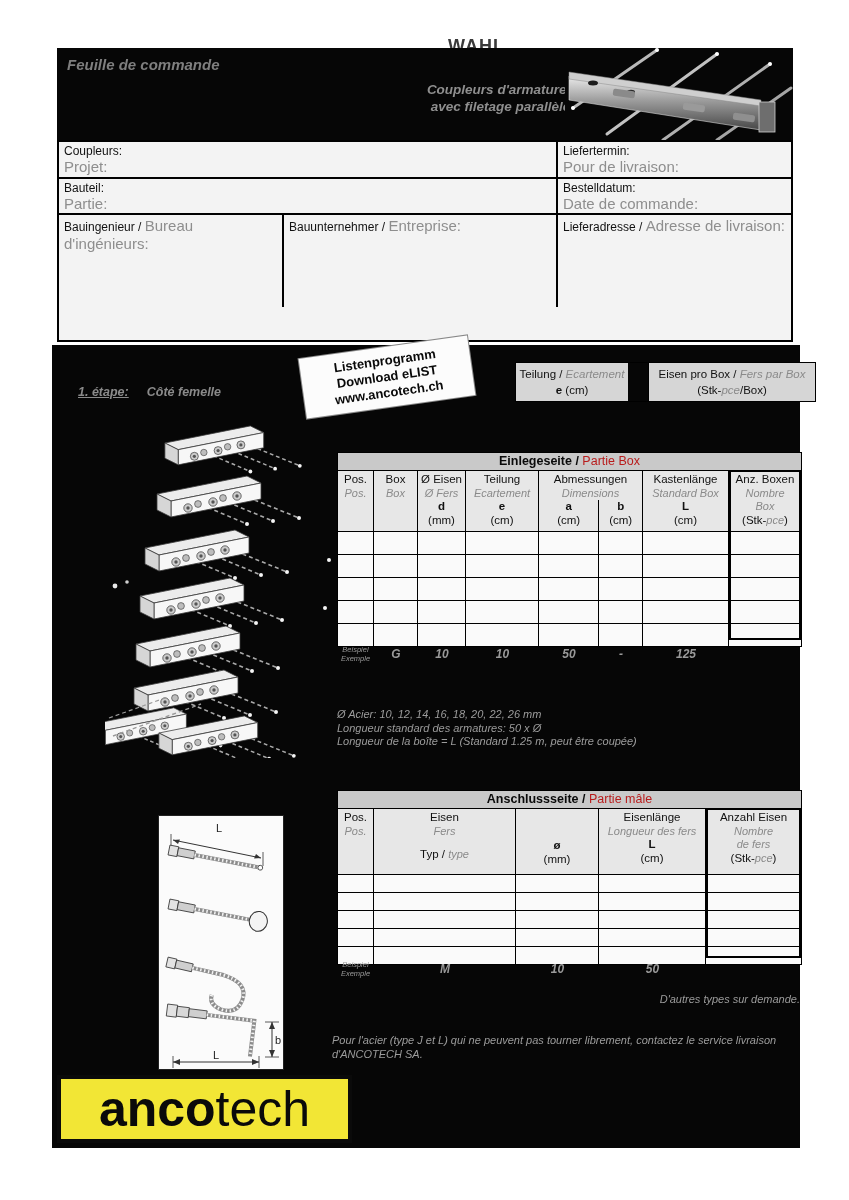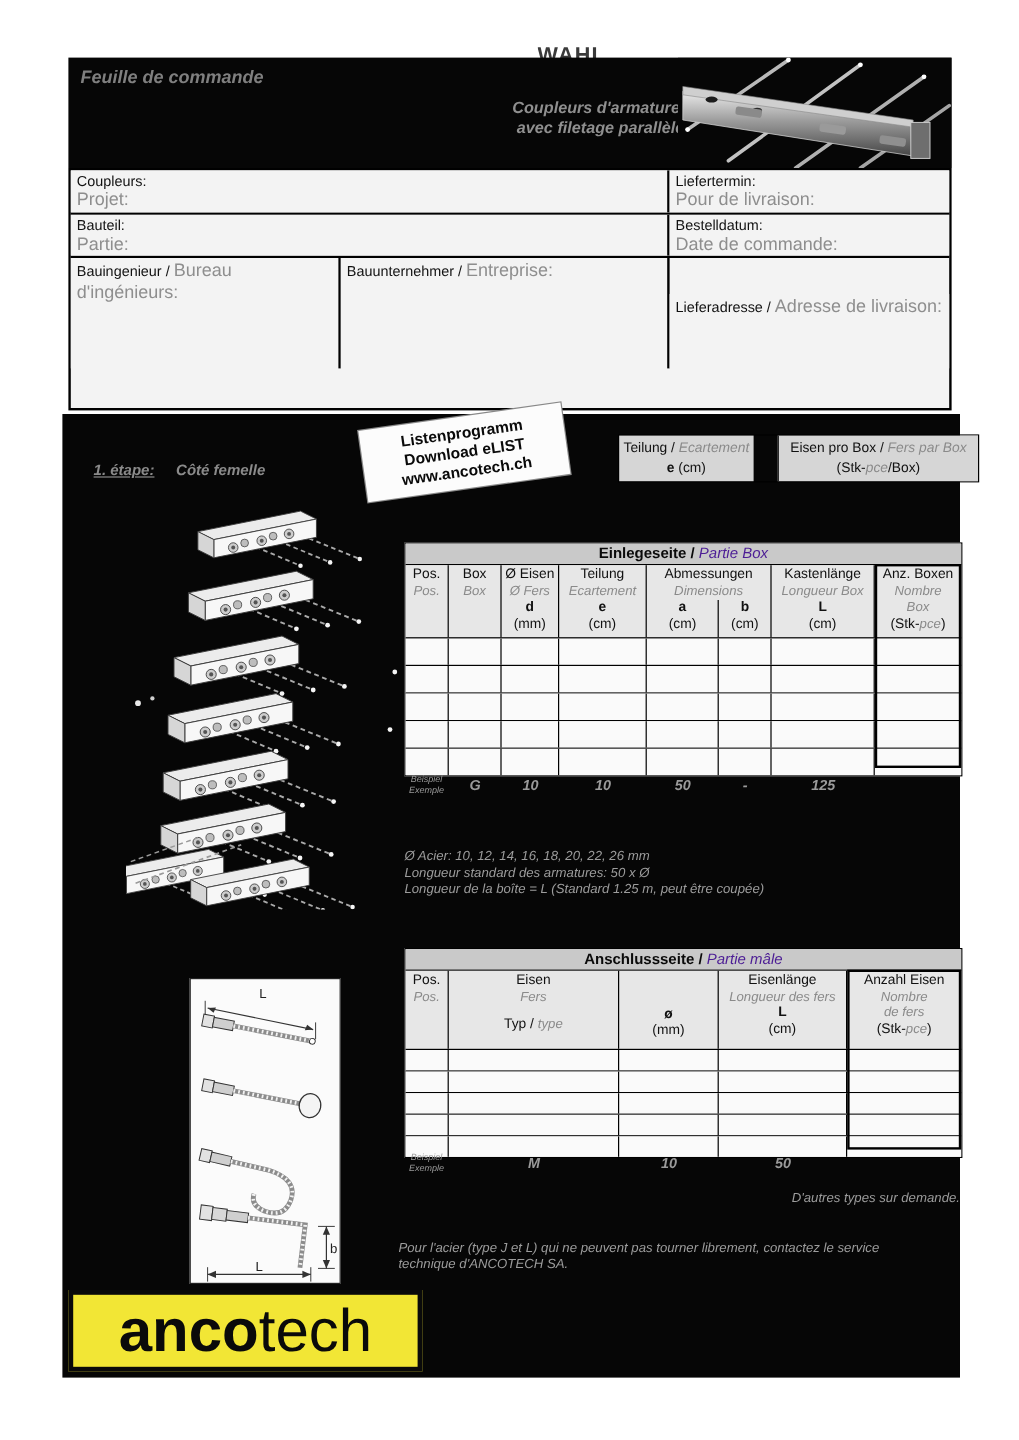--- a/index.html
+++ b/index.html
@@ -33,21 +33,21 @@
 
   .infoboxes{left:463px;top:17px;display:flex;border:1px solid #000;}
   .ibox{background:#d6d6d6;text-align:center;font-size:11.5px;line-height:16px;padding:3px 2px;box-sizing:border-box;color:#111;}
   .ibox + .ibox{border-left:1.5px solid #000;margin-left:20px;}
   .ifr{color:#8a8a8a;font-style:italic;}
 
   
   .dtable{left:285px;width:463px;border:1.5px solid #000;box-sizing:content-box;background:#f8f8f8;}
   .t-title{height:17px;background:#c9c9c9;text-align:center;font-size:12.5px;line-height:17px;border-bottom:1px solid #000;}
   .t-title .tde{font-weight:bold;color:#0a0a0a;}
-  .t-title .tfr{color:#4c1d95;font-style:italic;}
+  .t-title .tfr{color:#b91c1c;}
   .t-head{display:flex;background:#e7e7e7;border-bottom:1.5px solid #000;position:relative;}
   .hcell{border-right:1px solid #000;box-sizing:border-box;text-align:center;font-size:11.5px;line-height:13.5px;padding-top:2px;color:#111;}
   .hcell:last-child{border-right:none;}
   .hfr{color:#8a8a8a;font-style:italic;font-size:11px;display:block;}
   .hde{display:block;}
   .hsym{display:block;font-weight:bold;}
   .hunit{display:block;}
   .t-row{display:flex;height:22px;border-bottom:1.5px solid #000;background:#fafafa;}
   .t-row:last-child{border-bottom:none;}
   .bcell{border-right:1px solid #000;box-sizing:border-box;height:100%;}
@@ -136,21 +136,21 @@
         <span class="fr">Date de commande:</span>
       </div>
     </div>
     <div class="frow" style="height:92px;">
       <div class="fcell inlinelabels" style="width:225px;">
         <span class="de">Bauingenieur / </span><span class="fr">Bureau d'ingénieurs:</span>
       </div>
       <div class="fcell inlinelabels" style="width:274px;">
         <span class="de">Bauunternehmer / </span><span class="fr">Entreprise:</span>
       </div>
-      <div class="fcell inlinelabels" style="width:233px;margin-top:30px;">
+      <div class="fcell inlinelabels" style="width:233px;">
         <span class="de">Lieferadresse / </span><span class="fr">Adresse de livraison:</span>
       </div>
     </div>
   </div>
 
   <div class="abs main">
 
     <div class="abs step">
       <span class="u">1. étape:</span><span>Côté femelle</span>
     </div>
@@ -246,21 +246,21 @@
               <span class="hunit">(cm)</span>
             </div>
             <div style="width:44px;border-left:1px solid #000;box-sizing:border-box;">
               <span class="hsym">b</span>
               <span class="hunit">(cm)</span>
             </div>
           </div>
         </div>
         <div class="hcell" style="width:86px;">
           <span class="hde">Kastenlänge</span>
-          <span class="hfr">Longueur Box</span>
+          <span class="hfr">Standard Box</span>
           <span class="hsym">L</span>
           <span class="hunit">(cm)</span>
         </div>
         <div class="hcell" style="width:72px;">
           <span class="hde">Anz. Boxen</span>
           <span class="hfr">Nombre</span>
           <span class="hfr">Box</span>
           <span class="hunit"><span>(Stk-</span><span class="hfr" style="display:inline;">pce</span><span>)</span></span>
         </div>
       </div>
@@ -471,21 +471,21 @@
 
         <line x1="14" y1="246" x2="100" y2="246" stroke="#333" stroke-width="1"></line>
         <polygon points="14,246 21,243 21,249" fill="#333"></polygon>
         <polygon points="100,246 93,243 93,249" fill="#333"></polygon>
         <line x1="14" y1="240" x2="14" y2="252" stroke="#333" stroke-width="0.8"></line>
         <line x1="100" y1="240" x2="100" y2="252" stroke="#333" stroke-width="0.8"></line>
         <text x="57" y="243" font-size="11" fill="#222" text-anchor="middle">L</text>
       </svg>
     </div>
 
-    <div class="abs footnote" style="top:688px;">Pour l'acier (type J et L) qui ne peuvent pas tourner librement, contactez le service technique d'ANCOTECH SA.</div>
+    <div class="abs footnote" style="top:688px;">Pour l'acier (type J et L) qui ne peuvent pas tourner librement, contactez le service livraison d'ANCOTECH SA.</div>
 
     <div class="abs logo">
       <span class="lb">anco</span>
         <span class="ll">tech</span>
     </div>
 
   </div>
 </div>
 
 </body></html>

